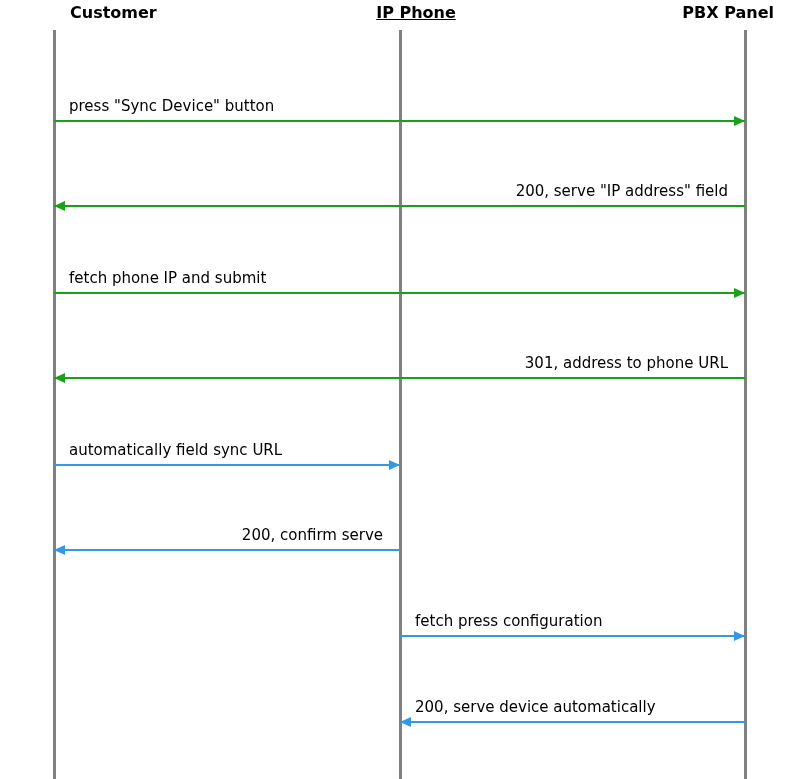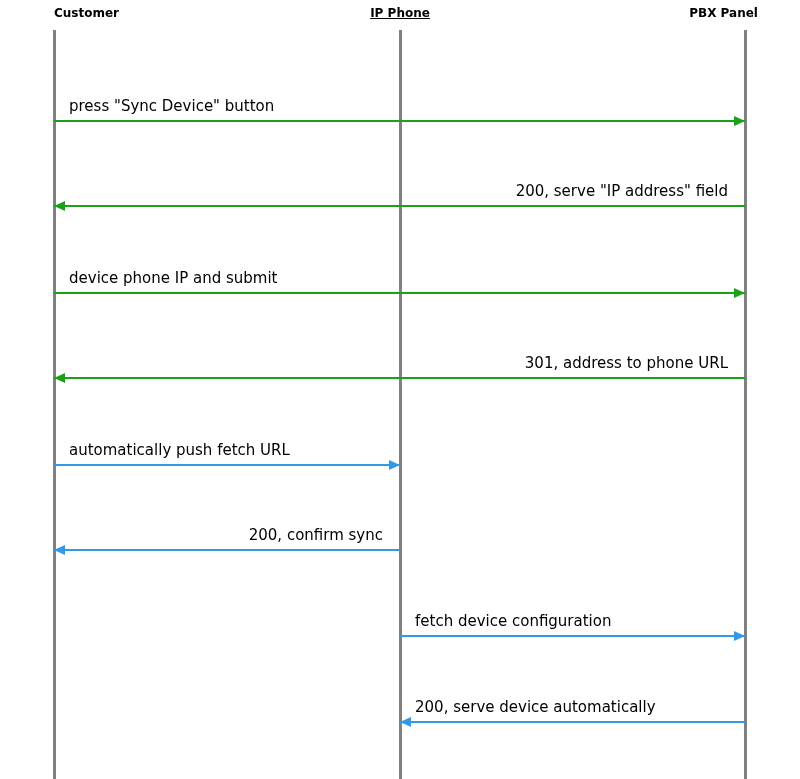--- a/index.html
+++ b/index.html
@@ -15,25 +15,26 @@
     width: 800px;
     height: 779px;
     background: #ffffff;
     overflow: hidden;
   }
 
   
   .participant-label {
     position: absolute;
     top: 2px;
-    font-size: 12px;
+    font-size: 16px;
     font-weight: bold;
     color: #000000;
     white-space: nowrap;
     line-height: 22px;
+    margin-left: 16px;
   }
   .participant-label.align-left   { transform: translateX(0); }
   .participant-label.align-center { transform: translateX(-50%); }
   .participant-label.align-right  { transform: translateX(-100%); }
 
   
   .lifeline {
     position: absolute;
     top: 30px;
     bottom: 0;
@@ -106,45 +107,45 @@
 
   <div class="message" style="left:54px; width:691px; top:206px;">
     <div class="msg-line" style="background:#1ba01b;"></div>
     <div class="msg-head to-left" style="border-right-color:#1ba01b;"></div>
     <div class="msg-label lbl-right">200, serve "IP address" field</div>
   </div>
 
   <div class="message" style="left:54px; width:691px; top:293px;">
     <div class="msg-line" style="background:#1ba01b;"></div>
     <div class="msg-head to-right" style="border-left-color:#1ba01b;"></div>
-    <div class="msg-label lbl-left">device phone IP and submit</div>
+    <div class="msg-label lbl-left">fetch phone IP and submit</div>
   </div>
 
   <div class="message" style="left:54px; width:691px; top:378px;">
     <div class="msg-line" style="background:#1ba01b;"></div>
     <div class="msg-head to-left" style="border-right-color:#1ba01b;"></div>
     <div class="msg-label lbl-right">301, address to phone URL</div>
   </div>
 
   <div class="message" style="left:54px; width:346px; top:465px;">
     <div class="msg-line" style="background:#3399e6;"></div>
     <div class="msg-head to-right" style="border-left-color:#3399e6;"></div>
-    <div class="msg-label lbl-left">automatically push fetch URL</div>
+    <div class="msg-label lbl-left">automatically field sync URL</div>
   </div>
 
   <div class="message" style="left:54px; width:346px; top:550px;">
     <div class="msg-line" style="background:#3399e6;"></div>
     <div class="msg-head to-left" style="border-right-color:#3399e6;"></div>
-    <div class="msg-label lbl-right">200, confirm sync</div>
+    <div class="msg-label lbl-right">200, confirm serve</div>
   </div>
 
   <div class="message" style="left:400px; width:345px; top:636px;">
     <div class="msg-line" style="background:#3399e6;"></div>
     <div class="msg-head to-right" style="border-left-color:#3399e6;"></div>
-    <div class="msg-label lbl-left">fetch device configuration</div>
+    <div class="msg-label lbl-left">fetch press configuration</div>
   </div>
 
   <div class="message" style="left:400px; width:345px; top:722px;">
     <div class="msg-line" style="background:#3399e6;"></div>
     <div class="msg-head to-left" style="border-right-color:#3399e6;"></div>
     <div class="msg-label lbl-left">200, serve device automatically</div>
   </div>
 
 </div>
 

